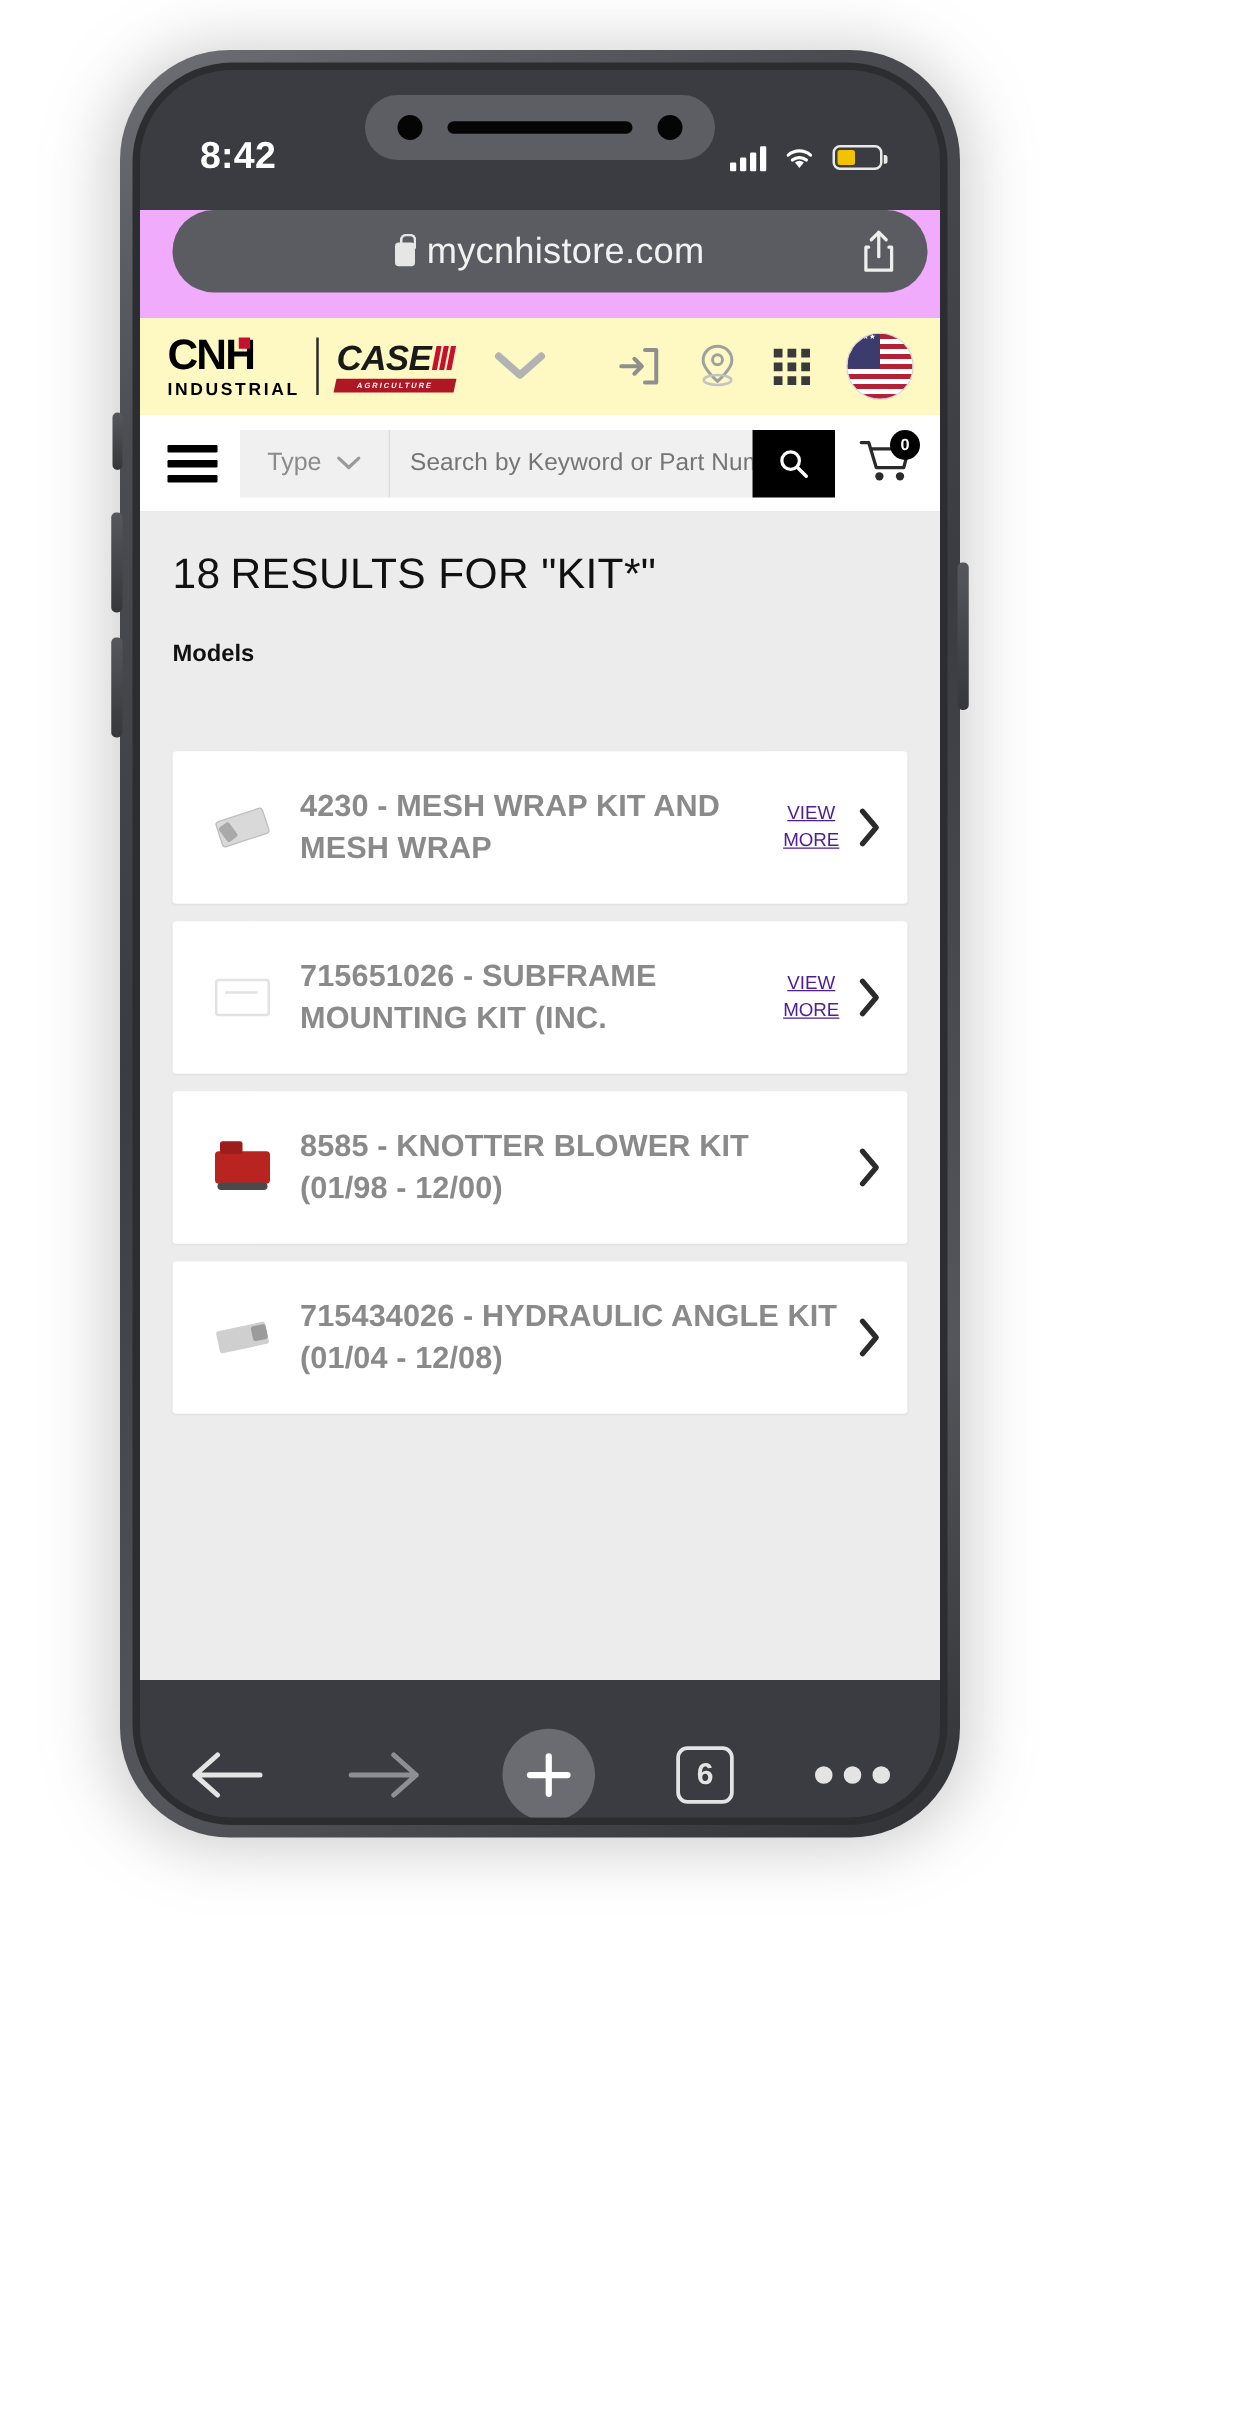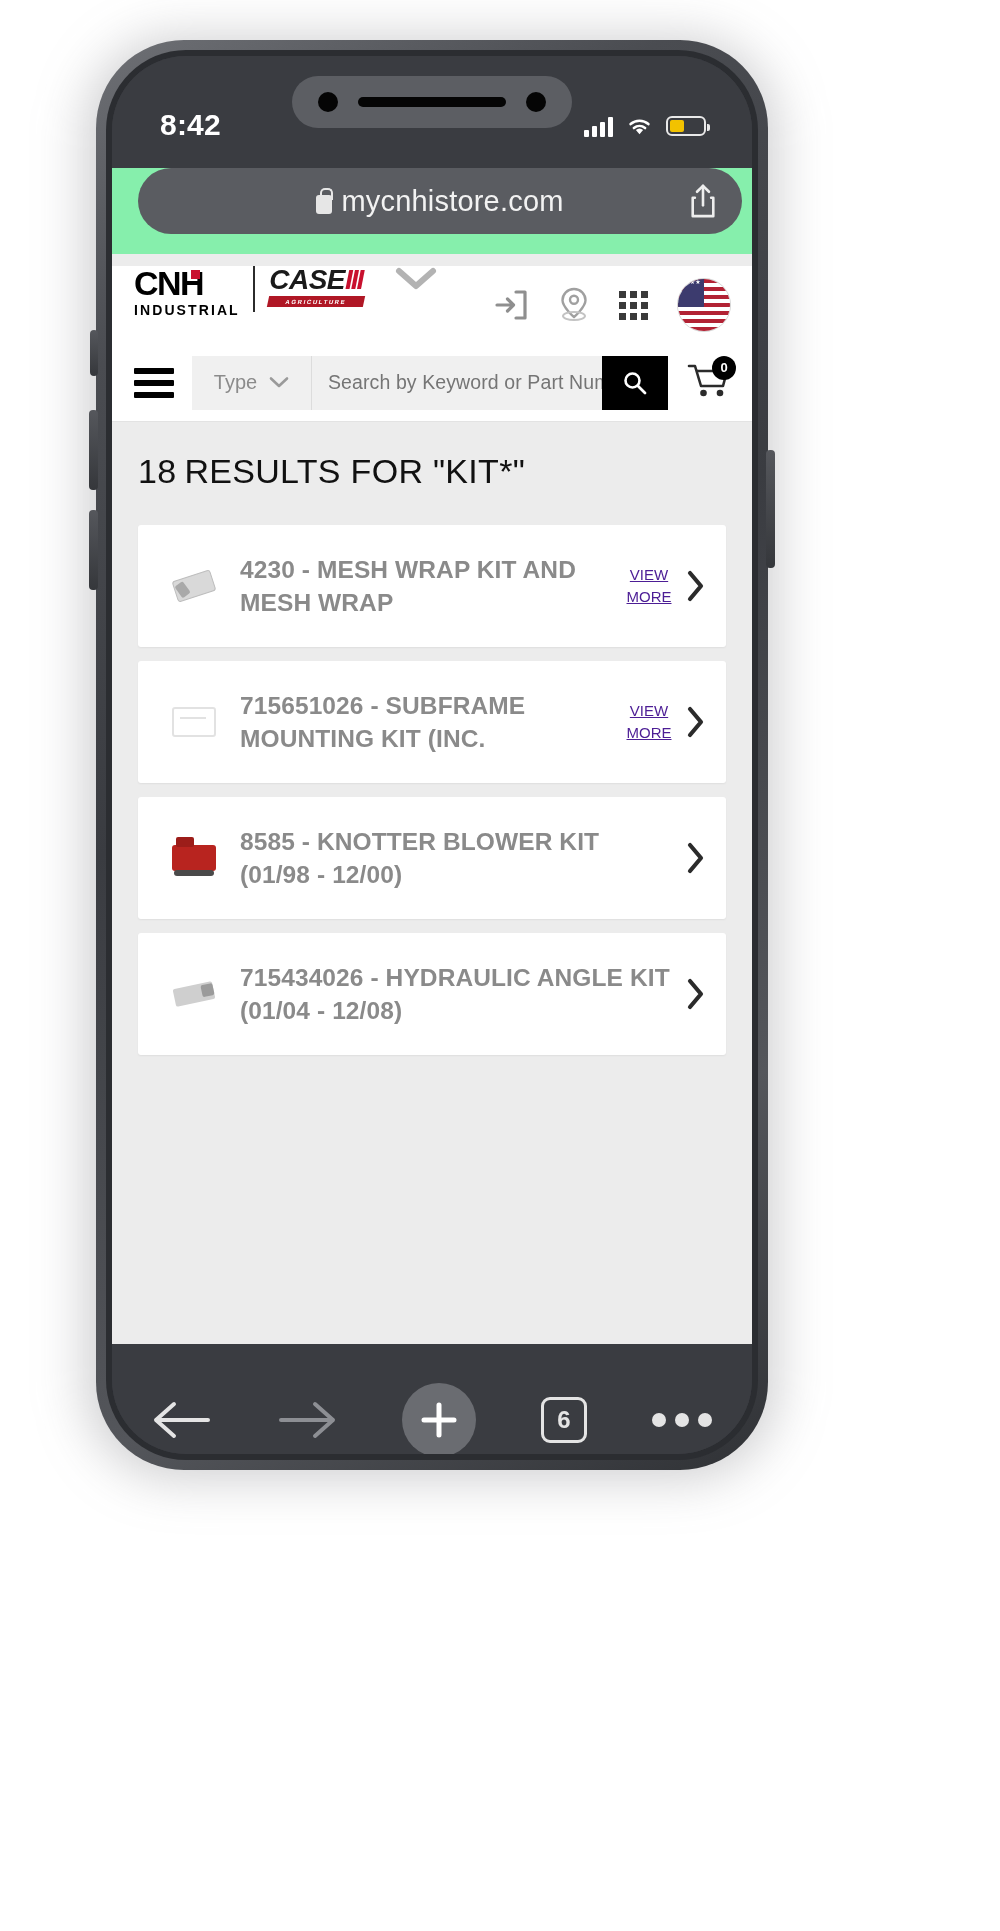--- a/index.html
+++ b/index.html
@@ -84,42 +84,42 @@
     width: 40px; height: 20px; border: 2.5px solid #e9e9e9; border-radius: 6px;
     position: relative; padding: 2px;
   }
   .batt::after {
     content:""; position: absolute; right: -6px; top: 6px;
     width: 3px; height: 7px; background: #e9e9e9; border-radius: 0 2px 2px 0;
   }
   .batt > span { display:block; height:100%; width: 45%; background: #f2c200; border-radius: 2px; }
 
   
-  .urlbar-wrap { background: #86efac; padding: 0 10px 20px 26px; }
+  .urlbar-wrap { background: #f0abfc; padding: 0 10px 20px 26px; }
   .urlbar {
     height: 66px; border-radius: 34px; background: #5a5c61;
     display: flex; align-items: center; justify-content: center; position: relative;
   }
   .url-text { color: #f2f2f2; font-size: 29px; letter-spacing: .2px; }
   .lock-icon {
     display:inline-block; width: 16px; height: 19px; position: relative;
     background:#e6e6e6; border-radius: 3px; margin-right: 9px; vertical-align: -3px;
   }
   .lock-icon::before {
     content:""; position:absolute; left:3.5px; top:-7px; width:9px; height:10px;
     border: 2.5px solid #e6e6e6; border-bottom:none; border-radius: 5px 5px 0 0;
   }
   .share-icon { position: absolute; right: 26px; top: 14px; width: 26px; height: 38px; }
 
   
   .web { height: 1090px; background: #ececec; overflow: hidden; position: relative; }
 
   .site-header {
-    background: #ffffff; height: 78px; display: flex; 
-    padding: 0 22px 0 22px; gap: 0; margin-top: 12px;
+    background: #fef9c3; height: 78px; display: flex; align-items: center;
+    padding: 0 22px 0 22px; gap: 0;
   }
   .logo-cnh { display:flex; flex-direction: column; align-items: flex-start; }
   .logo-cnh .big {
     font-size: 34px; font-weight: 900; letter-spacing: -1.5px; color:#000;
     line-height: 1; position: relative; font-family: "Liberation Sans", sans-serif;
   }
   .logo-cnh .big .tick {
     display:inline-block; width:9px; height:9px; background:#c8102e;
     position: relative; top: -16px; left: -12px; margin-right:-9px;
   }
@@ -385,20 +385,21 @@
             <circle cx="34" cy="33" r="3.3" fill="#2b2b2b"></circle>
           </svg>
           <span class="cart-badge">0</span>
         </span>
       </div>
 
       <div class="results-area">
         <div class="results-title">
           <span class="cnt">18</span><span>RESULTS FOR "KIT*"</span>
         </div>
+        <div class="models-label">Models</div>
 
         <div class="card">
           <div class="card-thumb">
             <span class="tb tb-roll"></span>
           </div>
           <div class="card-title">4230 - MESH WRAP KIT AND MESH WRAP</div>
           <div class="view-more">
             <span>VIEW</span><br>
             <span>MORE</span>
           </div>

